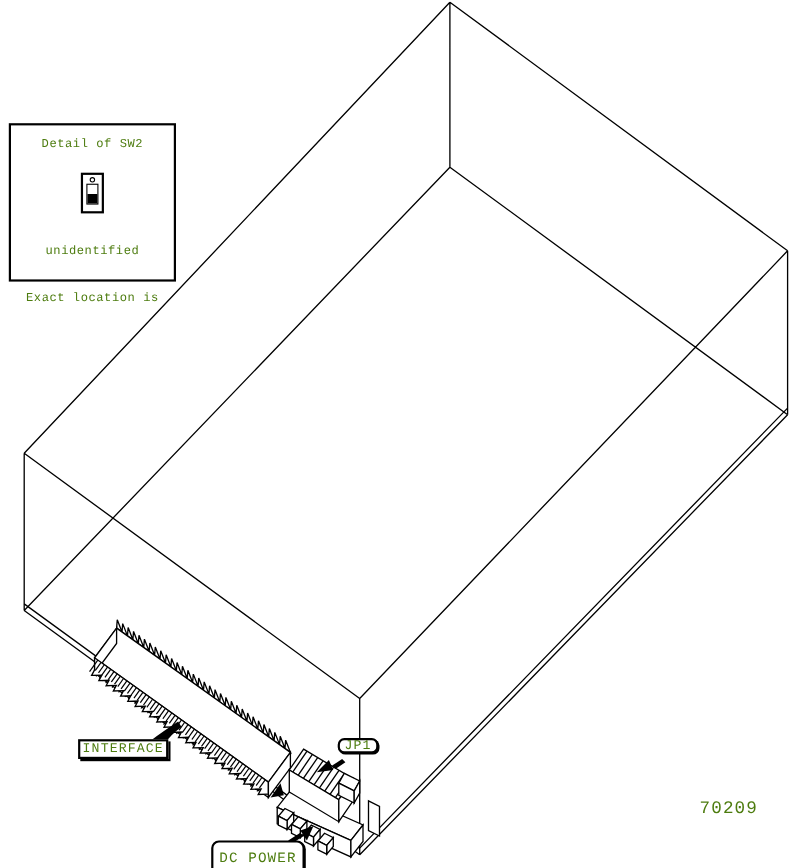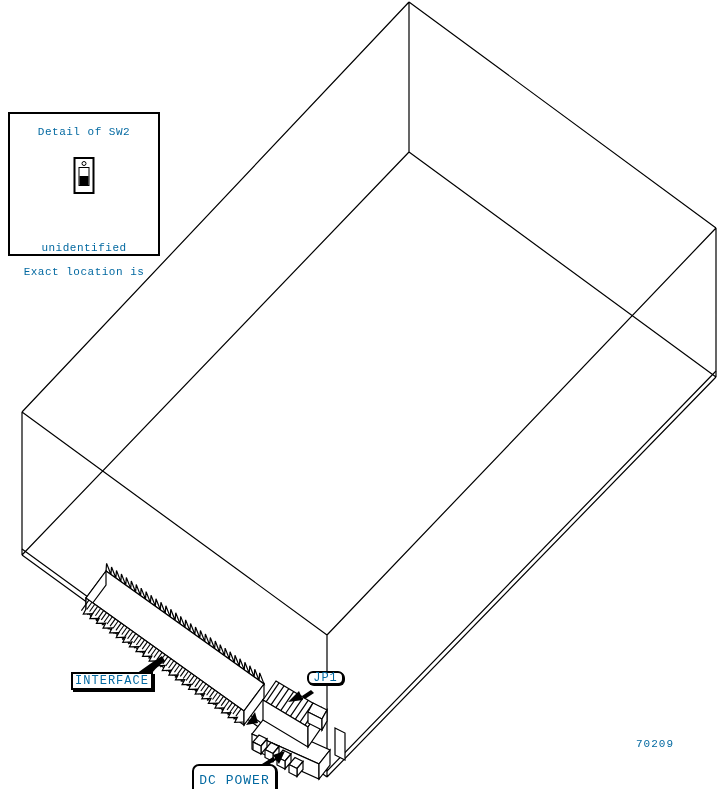--- a/index.html
+++ b/index.html
@@ -1,40 +1,40 @@
 <!DOCTYPE html>
 <html><head>
 <meta charset="utf-8">
 <style>
   html,body{margin:0;padding:0;background:#ffffff;}
   #stage{position:relative;width:719px;height:789px;background:#ffffff;overflow:hidden;
-         font-family:"Liberation Mono","DejaVu Sans Mono",monospace;color:#0369a1;}
+         font-family:"Liberation Mono","DejaVu Sans Mono",monospace;color:#4d7c0f;}
   #fig{position:absolute;left:0;top:0;z-index:1;}
   .overlay{position:absolute;z-index:2;background:#ffffff;border:2px solid #000;box-sizing:border-box;}
   
   .callout{display:flex;align-items:center;justify-content:center;
            font-size:12px;letter-spacing:1px;white-space:nowrap;}
   #label-interface{left:71px;top:672px;width:82px;height:18px;box-shadow:2px 2px 0 #000;text-align:right;}
   #label-jp1{left:307px;top:671px;width:37px;height:14px;border-radius:6px;box-shadow:1px 1px 0 #000;}
   #label-dc{left:192px;top:764px;width:85px;height:33px;border-radius:7px;box-shadow:1px 1px 0 #000;
             font-size:13px;}
   
   #detail-box{left:8px;top:112px;width:152px;height:144px;}
   #detail-box .db-text{position:absolute;left:0;width:100%;text-align:center;
                        font-size:11px;letter-spacing:0.5px;}
   #db-title{top:12px;}
   #db-note1{top:104px;margin-top:48px;}
-  #db-note2{top:109px;margin-top:19px;}
+  #db-note2{top:109px;}
   .switch{position:absolute;left:50%;top:43px;transform:translateX(-50%);
           width:17px;height:33px;border:2px solid #000;box-sizing:content-box;
           display:flex;flex-direction:column;align-items:center;background:#fff;}
   .switch-dot{width:5px;height:5px;border:1px solid #000;border-radius:50%;margin-top:2px;box-sizing:border-box;}
   .switch-slider{width:11px;height:19px;border:1px solid #000;margin-top:1px;box-sizing:border-box;
                  background:linear-gradient(#ffffff 50%,#000000 50%);}
-  #part-number{position:absolute;left:636px;top:726px;z-index:2;font-size:11px;letter-spacing:1px;margin-top:12px;}
+  #part-number{position:absolute;left:636px;top:726px;z-index:2;font-size:16px;letter-spacing:1px;}
   
   .ln{stroke:#000;stroke-width:1.2;fill:none;}
   .face{stroke:#000;stroke-width:1.2;fill:#ffffff;}
   .solid{fill:#000;stroke:none;}
 </style>
 </head>
 <body>
 
 <div id="stage">
 

